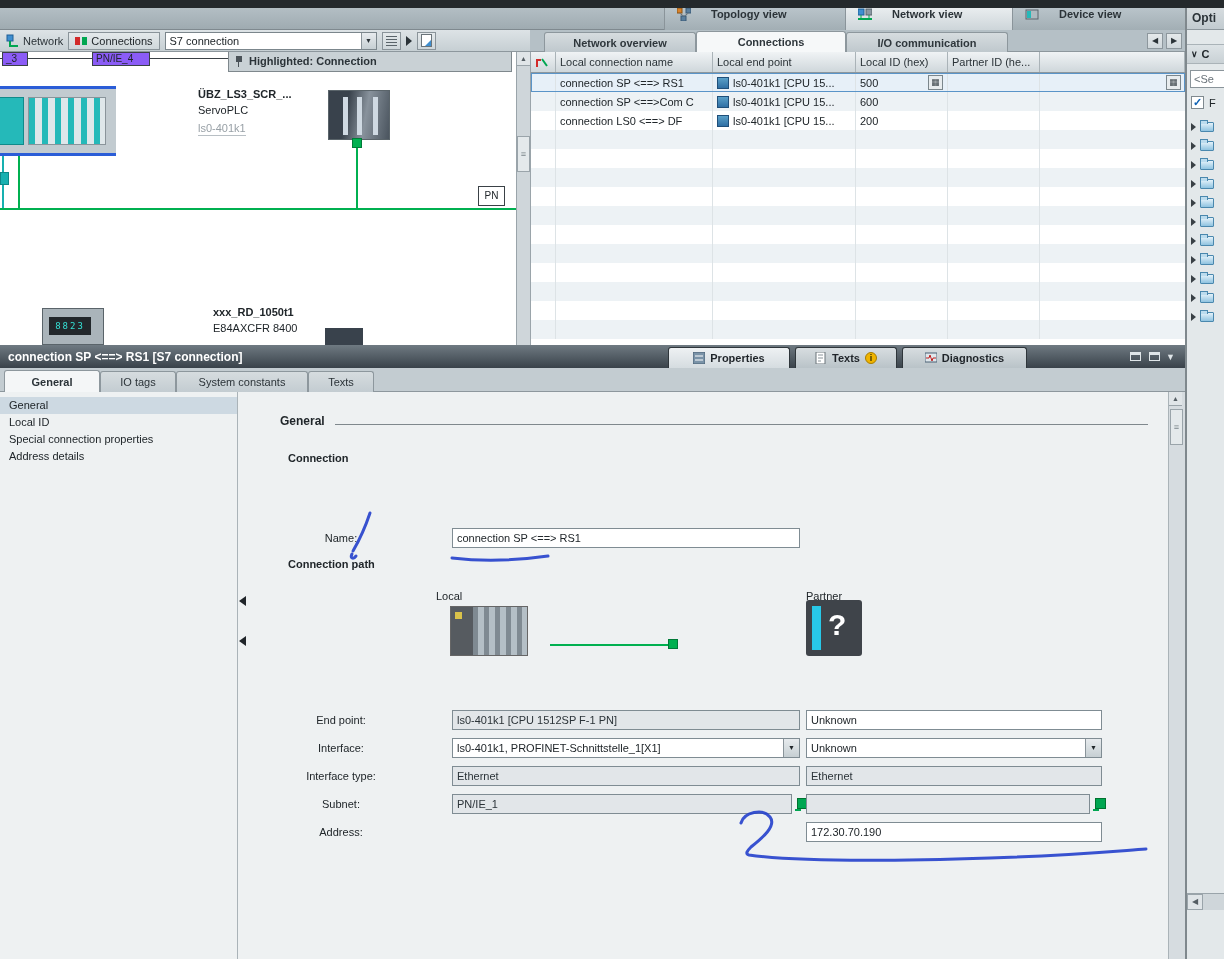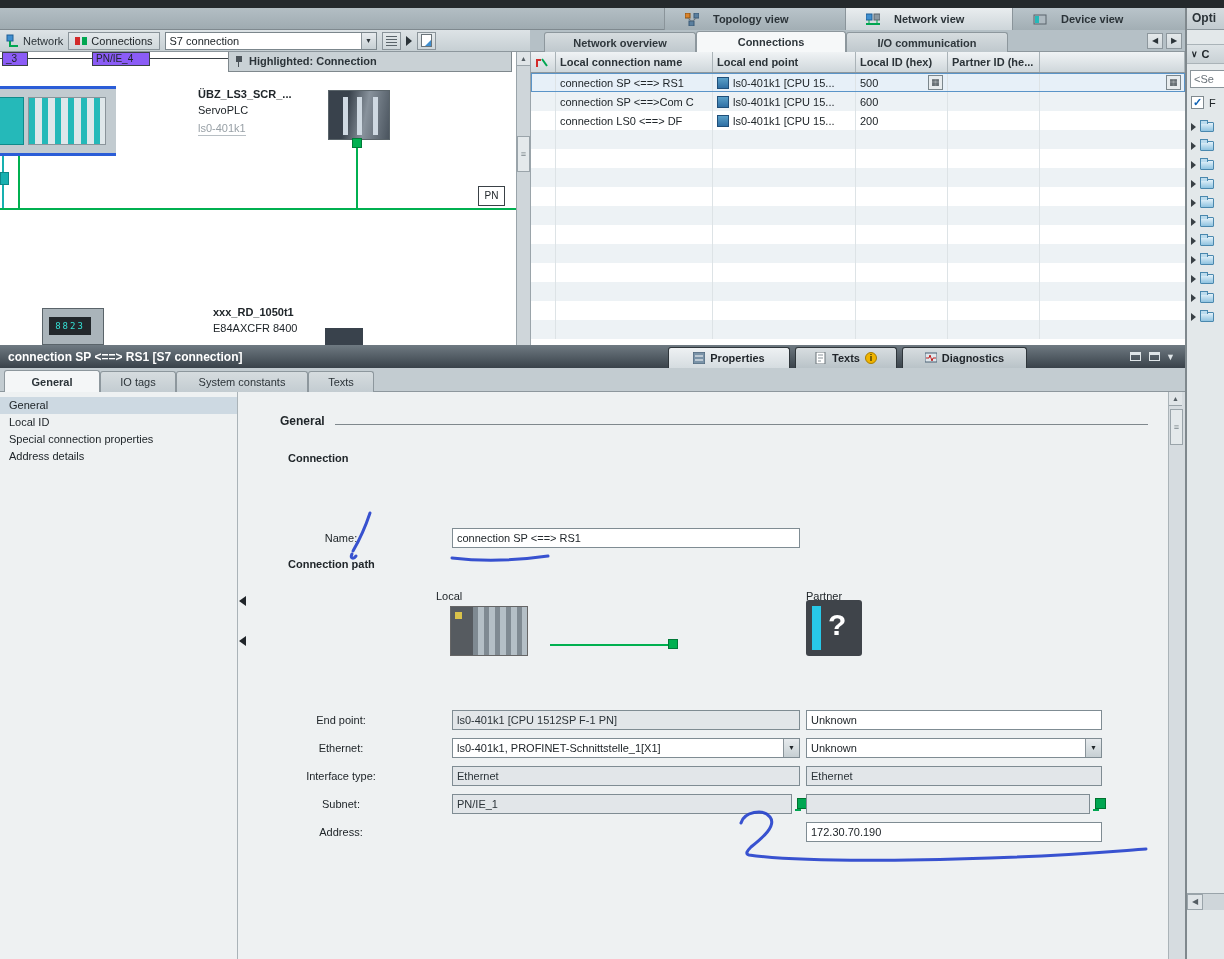--- a/index.html
+++ b/index.html
@@ -4,21 +4,21 @@
 <style>
   *{box-sizing:border-box;margin:0;padding:0}
   html,body{width:1224px;height:959px}
   body{position:relative;font-family:"Liberation Sans",sans-serif;font-size:11px;color:#20262a;background:#c8d0d4;overflow:hidden}
 
   
   #top-strip{position:absolute;left:0;top:0;width:1224px;height:8px;background:#24292c}
 
   
   #view-tabs{position:absolute;left:0;top:8px;width:1185px;height:22px;background:linear-gradient(#b3bec4,#9fabb1);border-bottom:1px solid #7f898f}
-  .vtab{position:absolute;top:0;height:22px;display:flex;align-items:center;gap:14px;padding-left:20px;border-left:1px solid #8a949a;background:linear-gradient(#b9c4ca,#a2aeb4);font-weight:bold;color:#2b3338;cursor:default}
+  .vtab{position:absolute;top:0;height:22px;display:flex;align-items:flex-start;gap:20px;padding-left:12px;border-left:1px solid #8a949a;background:linear-gradient(#b9c4ca,#a2aeb4);font-weight:bold;color:#2b3338;cursor:default}
   .vtab.active{background:linear-gradient(#e9edef,#cdd5d9)}
   .vicon{display:inline-block;width:14px;height:13px;position:relative}
   .vicon svg{display:block}
 
   
   #options-panel{position:absolute;left:1185px;top:8px;width:39px;height:951px;background:#e3e8ea;border-left:2px solid #7f888d;overflow:hidden}
   .opt-header{height:22px;background:linear-gradient(#d6dcdf,#c2cbd0);border-bottom:1px solid #8d979d;font-weight:bold;font-size:12px;color:#2b3338;padding:3px 0 0 5px}
   .opt-section{margin-top:14px;height:20px;background:linear-gradient(#dde3e6,#c9d1d5);border-top:1px solid #aab3b8;border-bottom:1px solid #aab3b8;display:flex;align-items:center;gap:4px;padding-left:4px;font-weight:bold}
   .opt-search{margin:6px 0 0 3px;width:40px;height:18px;background:#fff;border:1px solid #8a949a;color:#6a737a;padding:2px 0 0 3px;white-space:nowrap;overflow:hidden}
   .opt-filter{margin:8px 0 0 4px;display:flex;align-items:center;gap:5px}
@@ -79,21 +79,21 @@
   .dev3-type{position:absolute;left:213px;top:270px}
   #photo-frag{position:absolute;left:325px;top:276px;width:38px;height:17px;background:#39424c}
 
   
   #dg-scroll{position:absolute;left:516px;top:52px;width:15px;height:293px;background:#cfd6da;border-left:1px solid #9aa4aa;border-right:1px solid #9aa4aa}
   .sb-btn{width:13px;height:14px;background:#e0e5e8;border-bottom:1px solid #9aa4aa;text-align:center;font-size:7px;line-height:13px;color:#555e64}
   .sb-thumb{position:absolute;left:0;width:13px;height:36px;background:#e4e9eb;border:1px solid #9aa4aa;display:flex;align-items:center;justify-content:center;color:#7a848a;font-size:9px}
 
   
   #conn-table{position:absolute;left:531px;top:52px;width:654px;height:293px;background:#fff;overflow:hidden}
-  .thead{display:flex;height:21px;background:linear-gradient(#f0f3f5,#cfd7db);border-bottom:1px solid #8d979d;font-weight:bold;color:#2b3338}
+  .thead{display:flex;height:21px;background:linear-gradient(#f0f3f5,#cfd7db);border-bottom:1px solid #8d979d;font-weight:normal;color:#2b3338}
   .thead .tc{border-right:1px solid #aab3b8;display:flex;align-items:center;padding:0 4px;white-space:nowrap;overflow:hidden}
   .trow{display:flex;height:19px;background:#fff}
   .trow.alt{background:#edf2f5}
   .trow.sel{background:#e7f0f8;outline:1px solid #5a94c8;outline-offset:-1px}
   .tc{display:flex;align-items:center;gap:4px;padding:0 4px;border-right:1px solid #dde3e6;white-space:nowrap;overflow:hidden}
   .c0{width:25px}.c1{width:157px}.c2{width:143px}.c3{width:92px}.c4{width:92px}.c5{flex:1;border-right:none}
   .plc-ic{flex:0 0 auto;width:12px;height:12px;background:linear-gradient(#5aa0c8,#2f6fa4);border:1px solid #1f4f7a}
   .cellbtn{margin-left:auto;width:15px;height:15px;border:1px solid #7b868c;background:#e8ecee;font-size:9px;line-height:13px;text-align:center;color:#3f474d}
   .ellip{overflow:hidden;text-overflow:ellipsis}
 
@@ -568,21 +568,21 @@
     <div id="conn-sq"></div>
     <div id="partner-img">
         <span class="bar"></span>
         <span class="q">?</span>
       </div>
 
     <div class="flabel" style="top:318px">End point:</div>
     <div class="fbox gray" style="left:214px;top:318px;width:348px">ls0-401k1 [CPU 1512SP F-1 PN]</div>
     <div class="fbox" style="left:568px;top:318px;width:296px">Unknown</div>
 
-    <div class="flabel" style="top:346px">Ethernet:</div>
+    <div class="flabel" style="top:346px">Interface:</div>
     <div class="fcombo" style="left:214px;top:346px;width:348px">
       <span class="val">ls0-401k1, PROFINET-Schnittstelle_1[X1]</span>
       <span class="dd">▼</span>
     </div>
     <div class="fcombo" style="left:568px;top:346px;width:296px">
       <span class="val">Unknown</span>
       <span class="dd">▼</span>
     </div>
 
     <div class="flabel" style="top:374px">Interface type:</div>

